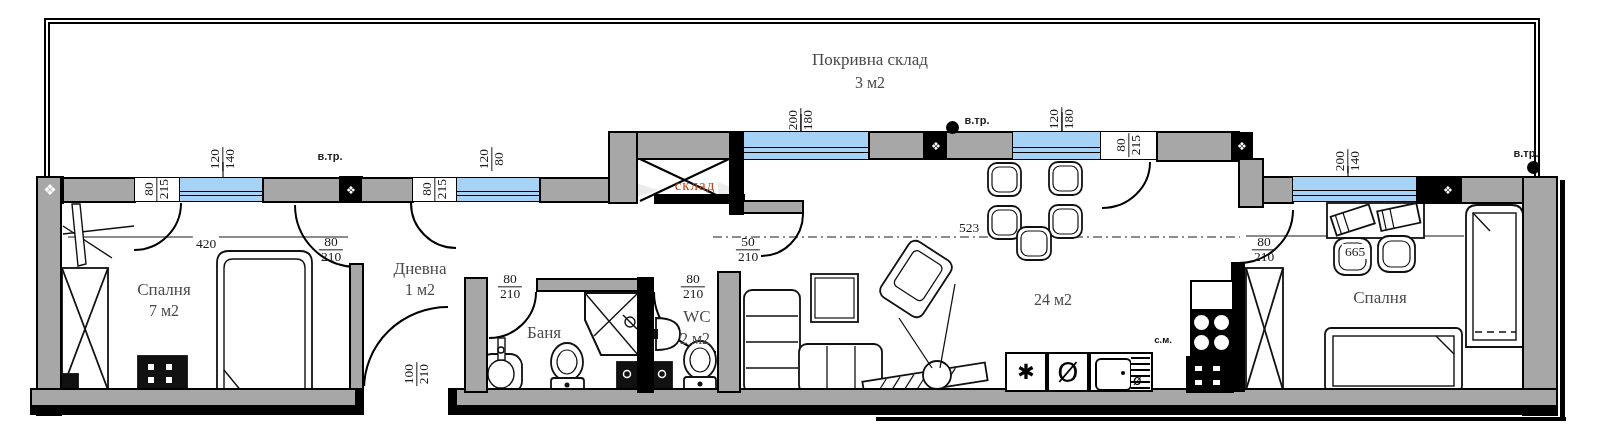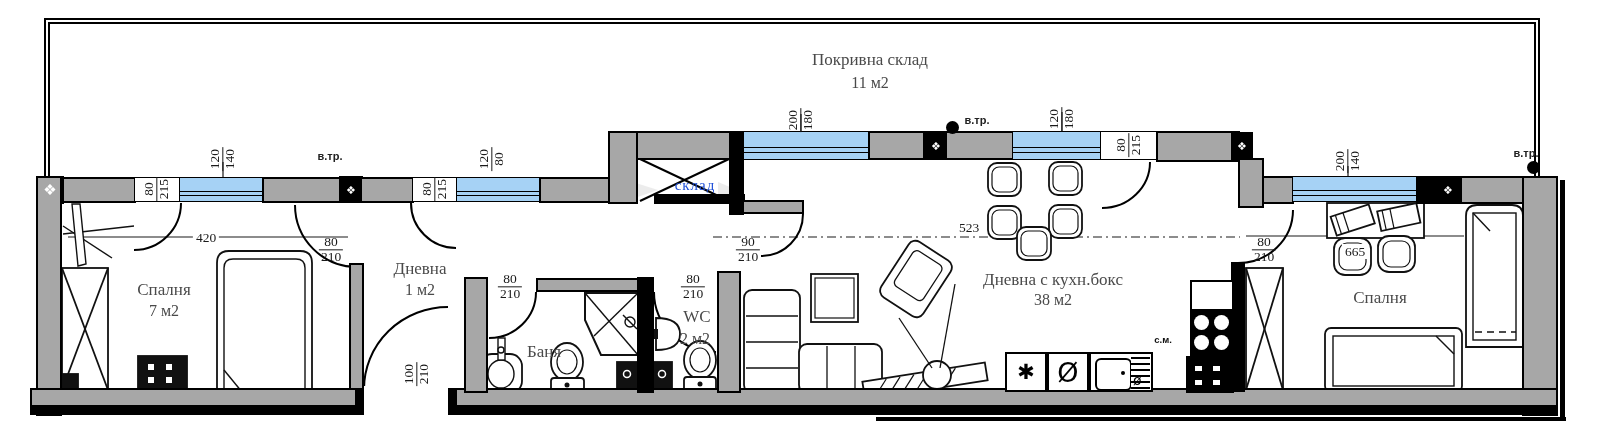--- a/index.html
+++ b/index.html
@@ -24,21 +24,21 @@
   .dimbox { background:#fff; padding:0 3px; }
   .frac { position:absolute; text-align:center; font-size:13.5px; color:#1a1a1a;
           line-height:1.05; transform:translate(-50%,-50%); white-space:nowrap; }
   .frac .num { display:block; border-bottom:1.4px solid #1a1a1a; padding:0 2px; }
   .frac .den { display:block; padding:0 2px; }
   .vfrac { transform:translate(-50%,-50%) rotate(-90deg); }
   .vent { font-family:"Liberation Sans","DejaVu Sans",sans-serif; font-size:11px; color:#222;
           font-weight:bold; }
   .sm   { font-family:"Liberation Sans","DejaVu Sans",sans-serif; font-size:9.5px; color:#111;
           font-weight:bold; }
-  .stor { font-size:15px; color:#1d4ed8; letter-spacing:1px; }
+  .stor { font-size:15px; color:#c2410c; letter-spacing:1px; }
   .dot  { position:absolute; background:#000; border-radius:50%; }
   .xic  { position:absolute; color:#fff; line-height:1; transform:translate(-50%,-50%);
           font-family:"DejaVu Sans",sans-serif; }
   .appl { position:absolute; background:#fff; border:2px solid #000; box-sizing:border-box;
           display:flex; align-items:center; justify-content:center;
           font-family:"DejaVu Sans",sans-serif; color:#000; }
   .stove { position:absolute; background:#000; }
   .burner { position:absolute; width:15px; height:15px; background:#fff; border-radius:50%; }
   .handle { position:absolute; background:#fff; }
   .wm { position:absolute; opacity:.55; }
@@ -298,55 +298,54 @@
     <div class="burner" style="left:24px; top:24px;"></div>
   </div>
   <div class="stove" style="left:1186px; top:356px; width:48px; height:37px;">
     <div class="handle" style="left:9px;  top:10px; width:7px; height:5px;"></div>
     <div class="handle" style="left:27px; top:10px; width:7px; height:5px;"></div>
     <div class="handle" style="left:9px;  top:24px; width:7px; height:5px;"></div>
     <div class="handle" style="left:27px; top:24px; width:7px; height:5px;"></div>
   </div>
 
   <div class="lbl room" style="left:870px; top:60px;">Покривна склад</div>
-  <div class="lbl area" style="left:870px; top:83px;">11 м2</div>
+  <div class="lbl area" style="left:870px; top:83px;">3 м2</div>
 
   <div class="lbl room" style="left:164px; top:290px;">Спалня</div>
   <div class="lbl area" style="left:164px; top:311px;">7 м2</div>
 
   <div class="lbl room" style="left:420px; top:269px;">Дневна</div>
   <div class="lbl area" style="left:420px; top:290px;">1 м2</div>
 
-  <div class="lbl room" style="left:544px; top:352px;">Баня</div>
+  <div class="lbl room" style="left:544px; top:333px;">Баня</div>
 
   <div class="lbl room" style="left:697px; top:317px;">WC</div>
   <div class="lbl area" style="left:695px; top:339px;">2 м2</div>
 
-  <div class="lbl room" style="left:1053px; top:280px;">Дневна с кухн.бокс</div>
-  <div class="lbl area" style="left:1053px; top:300px;">38 м2</div>
+  <div class="lbl area" style="left:1053px; top:300px;">24 м2</div>
 
   <div class="lbl room" style="left:1380px; top:298px;">Спалня</div>
 
   <div class="lbl stor" style="left:695px; top:185px;">склад</div>
 
   <div class="lbl vent" style="left:330px;  top:156px;">в.тр.</div>
   <div class="lbl vent" style="left:977px;  top:120px;">в.тр.</div>
   <div class="lbl vent" style="left:1526px; top:153px;">в.тр.</div>
   <div class="lbl sm" style="left:1163px; top:339px;">с.м.</div>
 
-  <div class="lbl dim" style="left:206px; top:238px;"><span class="dimbox">420</span></div>
+  <div class="lbl dim" style="left:206px; top:244px;"><span class="dimbox">420</span></div>
   <div class="lbl dim" style="left:969px; top:228px;"><span class="dimbox">523</span></div>
   <div class="lbl dim" style="left:1355px; top:252px;"><span class="dimbox">665</span></div>
 
   <div class="frac" style="left:331px; top:250px;">
     <span class="num">80</span>
       <span class="den">210</span>
     </div>
   <div class="frac" style="left:748px; top:250px;">
-    <span class="num">90</span>
+    <span class="num">50</span>
       <span class="den">210</span>
     </div>
   <div class="frac" style="left:1264px; top:250px;">
     <span class="num">80</span>
       <span class="den">210</span>
     </div>
   <div class="frac" style="left:510px; top:287px;">
     <span class="num">80</span>
       <span class="den">210</span>
     </div>

